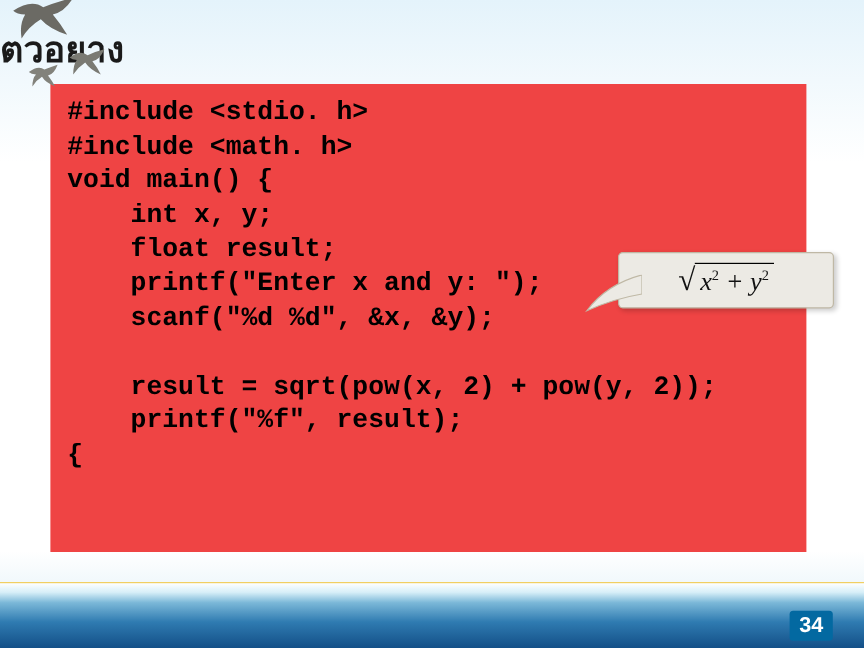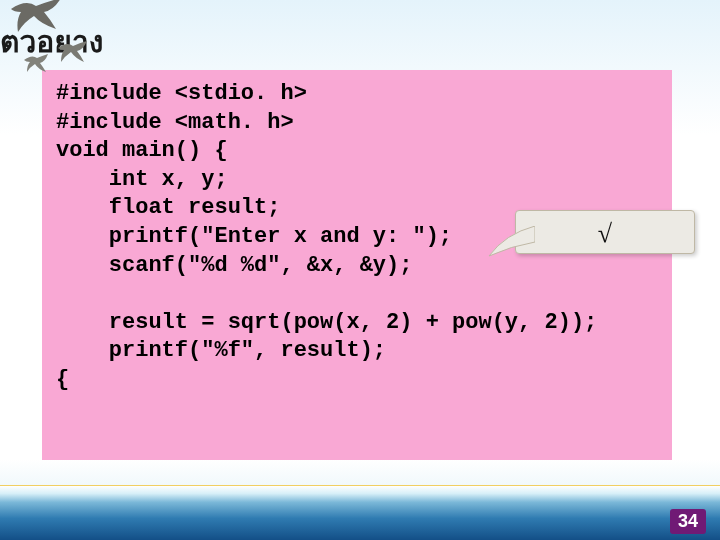--- a/index.html
+++ b/index.html
@@ -25,21 +25,21 @@
     font-weight: bold;
     color: #1a1a1a;
     z-index: 2;
   }
   .code-box {
     position: absolute;
     top: 70px;
     left: 42px;
     width: 630px;
     height: 390px;
-    background: #f9a8d4;
+    background: #ef4444;
     padding: 10px 14px;
     font-family: Consolas, "Courier New", monospace;
     font-size: 22px;
     line-height: 1.3;
     font-weight: bold;
     color: #000;
     z-index: 2;
     white-space: pre;
   }
   .callout {
@@ -104,22 +104,22 @@
     left: 0;
     width: 100%;
     height: 55px;
     background: linear-gradient(to bottom, #ffffff 0%, #d7eff8 14%, #7bb8d8 30%, #2f7bb1 60%, #134f87 100%);
     border-top: 1px solid #f1cf62;
     z-index: 1;
   }
   .page-number {
     position: absolute;
     bottom: 6px;
-    right: 14px;
-    background: #701a75;
+    right: 26px;
+    background: #0369a1;
     color: #fff;
     font-size: 18px;
     font-weight: bold;
     padding: 2px 8px;
     border-radius: 3px;
     z-index: 4;
   }
 </style>
 </head>
 <body>
@@ -146,20 +146,21 @@
 
     result = sqrt(pow(x, 2) + pow(y, 2));
     printf("%f", result);
 {</pre>
 
 <div class="callout">
   <div class="callout-box">
     <div class="callout-math" title="sqrt(x^2 + y^2)">
       <span class="radical">
         <span class="surd">√</span>
+        <span class="radicand">x<sup>2</sup> + y<sup>2</sup></span>
       </span>
     </div>
   </div>
   <div class="callout-tail">
     <svg width="50" height="34" viewBox="0 0 50 34">
       <path d="M50 0 Q20 8 4 30 Q26 20 50 16 Z" fill="#eceae4" stroke="#bfb8a5" stroke-width="1"></path>
     </svg>
   </div>
 </div>
 

